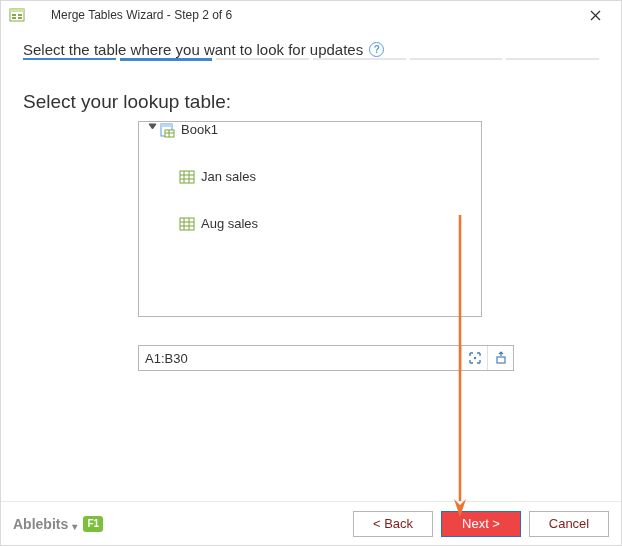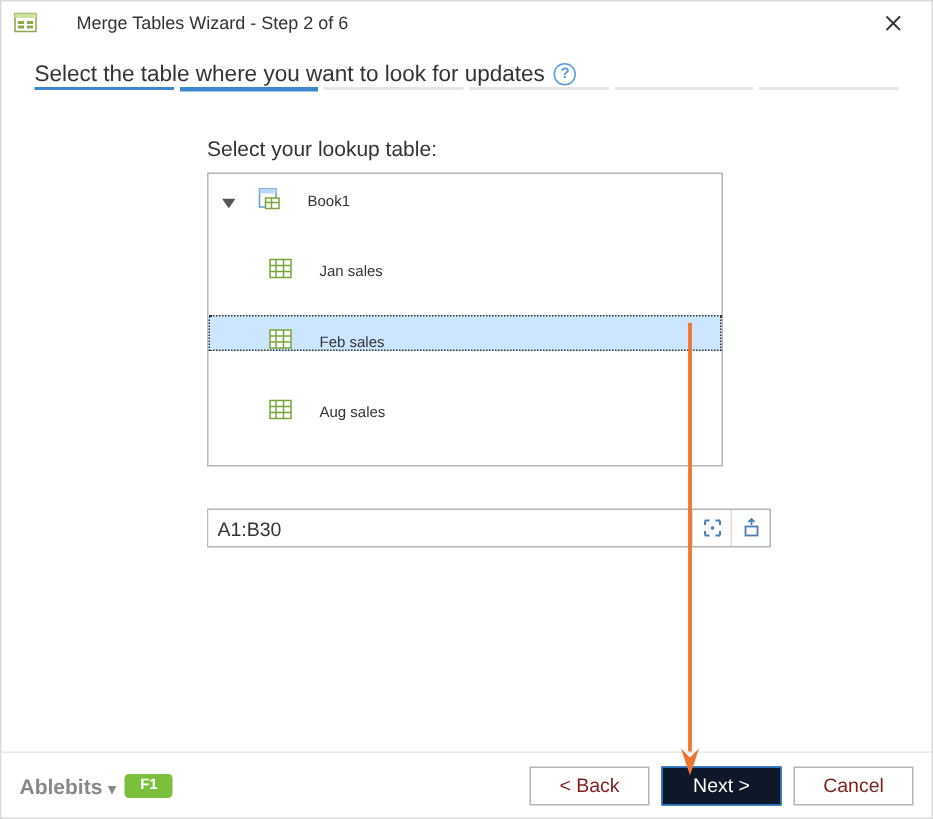--- a/index.html
+++ b/index.html
@@ -63,39 +63,37 @@
   .steps .seg {
     flex: 1;
     height: 2px;
     background: #e6e6e6;
     margin-right: 4px;
   }
   .steps .seg:last-child { margin-right: 0; }
   .steps .seg.done { background: #3d87d1; }
   .steps .seg.active { background: #3d87d1; height: 3px; }
   .sublabel {
-    margin-left: 115px;
     margin-bottom: 8px;
-    font-size: 14px;
+    font-size: 19px;
   }
   .tree-box {
     margin-left: 115px;
     width: 344px;
     height: 196px;
     border: 1px solid #b6b6b6;
     background: #fff;
   }
   .tree-row {
     display: flex;
-    align-items: flex-end;
+    align-items: flex-start;
     height: 24px;
     padding-left: 6px;
-    font-size: 10px;
-    cursor: pointer;
-    gap: 12px;
+    font-size: 13px;
+    cursor: pointer;
   }
   .tree-row.child { padding-left: 40px; margin-top: 23px; }
   .tree-row.selected {
     background: #cde6ff;
     outline: 1px dotted #333;
     outline-offset: -1px;
   }
   .tree-row .caret {
     width: 14px;
     display: inline-flex; justify-content: center;
@@ -145,41 +143,41 @@
     font-size: 14px;
     color: #888;
     font-weight: 600;
     display: flex;
     align-items: flex-end;
     gap: 4px;
   }
   .brand .dd { font-size: 10px; color: #888; }
   .f1-badge {
     margin-left: 6px;
-    width: 32px; height: 16px;
+    width: 20px; height: 16px;
     background: #7bbf3c;
     border-radius: 3px;
     color: #fff;
     font-size: 10px;
     font-weight: bold;
     display: inline-flex; align-items: center; justify-content: center;
   }
   .footer .spacer { flex: 1; }
   .btn {
     min-width: 80px;
     height: 26px;
     border: 1px solid #b6b6b6;
     background: #fff;
     font-size: 13px;
     color: #7f1d1d;
     cursor: pointer;
     margin-left: 8px;
   }
   .btn.primary {
-    background: #0f172a;
+    background: #ef4444;
     border-color: #1e73c9;
     color: #fff;
   }
   .arrow-annot {
     position: absolute;
     left: 452px;
     top: 214px;
     width: 14px;
     height: 302px;
     pointer-events: none;
@@ -249,32 +247,20 @@
         <svg width="16" height="16" viewBox="0 0 16 16">
           <rect x="1" y="2" width="14" height="12" fill="#fff" stroke="#78a63b"></rect>
           <line x1="1" y1="6" x2="15" y2="6" stroke="#78a63b"></line>
           <line x1="1" y1="10" x2="15" y2="10" stroke="#78a63b"></line>
           <line x1="5" y1="2" x2="5" y2="14" stroke="#78a63b"></line>
           <line x1="10" y1="2" x2="10" y2="14" stroke="#78a63b"></line>
         </svg>
       </span>
       <span>Jan sales</span>
     </div>
-    <div class="tree-row child selected">
-      <span class="ico">
-        <svg width="16" height="16" viewBox="0 0 16 16">
-          <rect x="1" y="2" width="14" height="12" fill="#fff" stroke="#78a63b"></rect>
-          <line x1="1" y1="6" x2="15" y2="6" stroke="#78a63b"></line>
-          <line x1="1" y1="10" x2="15" y2="10" stroke="#78a63b"></line>
-          <line x1="5" y1="2" x2="5" y2="14" stroke="#78a63b"></line>
-          <line x1="10" y1="2" x2="10" y2="14" stroke="#78a63b"></line>
-        </svg>
-      </span>
-      <span>Feb sales</span>
-    </div>
     <div class="tree-row child">
       <span class="ico">
         <svg width="16" height="16" viewBox="0 0 16 16">
           <rect x="1" y="2" width="14" height="12" fill="#fff" stroke="#78a63b"></rect>
           <line x1="1" y1="6" x2="15" y2="6" stroke="#78a63b"></line>
           <line x1="1" y1="10" x2="15" y2="10" stroke="#78a63b"></line>
           <line x1="5" y1="2" x2="5" y2="14" stroke="#78a63b"></line>
           <line x1="10" y1="2" x2="10" y2="14" stroke="#78a63b"></line>
         </svg>
       </span>

